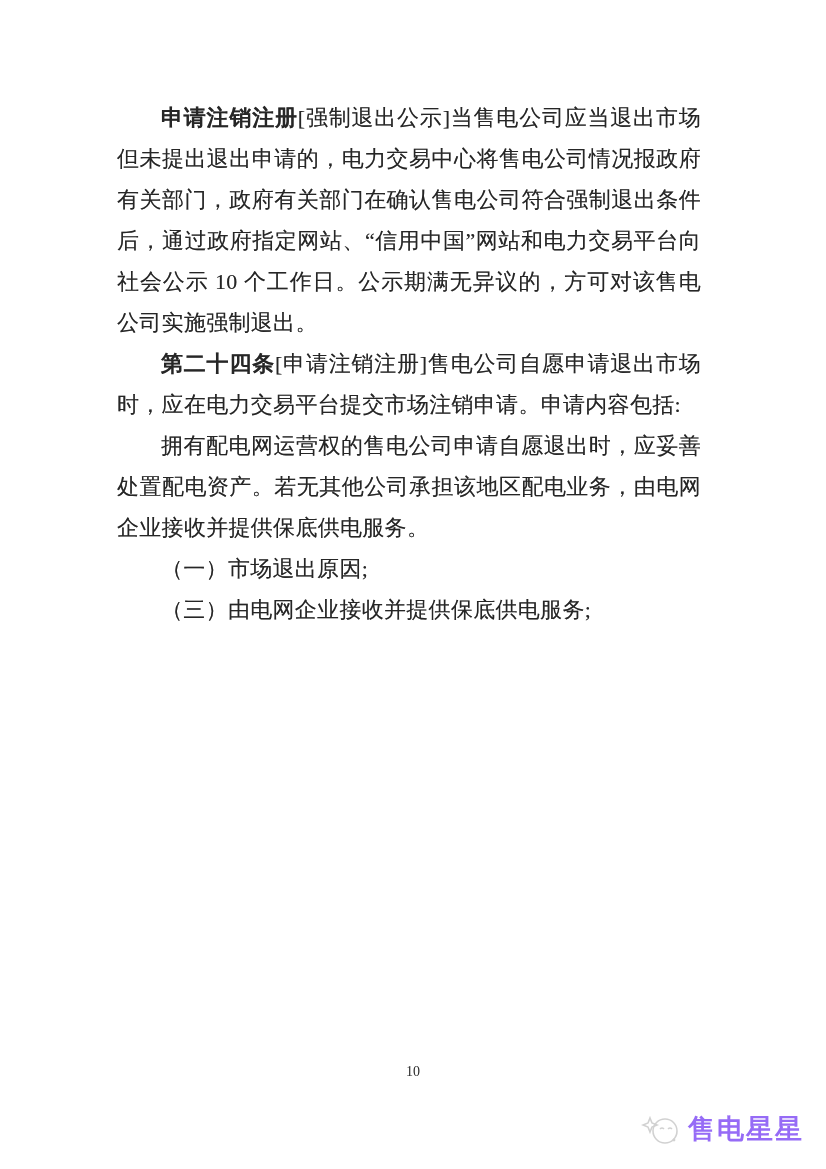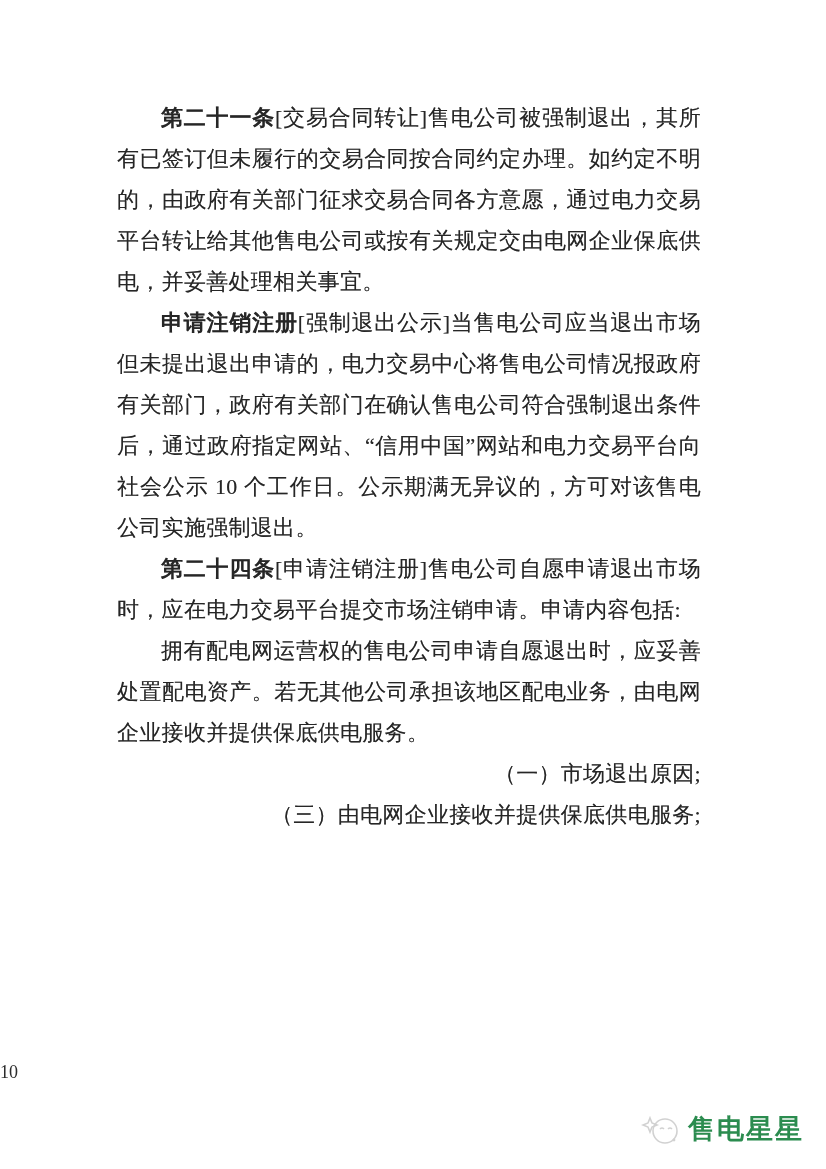--- a/index.html
+++ b/index.html
@@ -34,28 +34,29 @@
     text-align: justify;
     text-justify: inter-character;
     text-indent: 2em;
     letter-spacing: 0.3px;
     text-shadow: 0 0 0.5px rgba(40,40,40,0.45);
   }
   .para .lead {
     font-weight: bold;
   }
   .para.list-line {
-    text-align: right;
+    text-align: left;
   }
   .footer-pagenum {
     position: absolute;
     left: 0;
     top: 1063px;
     width: 100%;
-    font-size: 18px;
+    text-align: center;
+    font-size: 14px;
     line-height: 18px;
     color: #2b2b2b;
     font-family: "Liberation Serif", "DejaVu Serif", serif;
   }
   .watermark {
     position: absolute;
     right: 22px;
     top: 1110px;
     display: flex;
     align-items: center;
@@ -65,31 +66,30 @@
   .wm-logo {
     display: inline-block;
     width: 40px;
     height: 38px;
   }
   .wm-text {
     font-family: "Liberation Sans", "DejaVu Sans", sans-serif;
     font-size: 27px;
     font-weight: bold;
     letter-spacing: 2px;
-    color: #15803d;
+    color: #8b5cf6;
   }
 </style>
 </head>
 <body>
 
 <div class="page">
 
   <div class="text-block">
 
-    <p class="para"><b class="lead">第二十一条</b><span>[交易合同转让]售电公司被强制退出，其所有已签订但未履行的交易合同按合同约定办理。如约定不明的，由政府有关部门征求交易合同各方意愿，通过电力交易平台转让给其他售电公司或按有关规定交由电网企业保底供电，并妥善处理相关事宜。</span></p>
 
     <p class="para"><b class="lead">申请注销注册</b><span>[强制退出公示]当售电公司应当退出市场但未提出退出申请的，电力交易中心将售电公司情况报政府有关部门，政府有关部门在确认售电公司符合强制退出条件后，通过政府指定网站、“信用中国”网站和电力交易平台向社会公示 10 个工作日。公示期满无异议的，方可对该售电公司实施强制退出。</span></p>
 
 
     <p class="para"><b class="lead">第二十四条</b><span>[申请注销注册]售电公司自愿申请退出市场时，应在电力交易平台提交市场注销申请。申请内容包括:</span></p>
 
     <p class="para"><b class="lead"></b><span>拥有配电网运营权的售电公司申请自愿退出时，应妥善处置配电资产。若无其他公司承担该地区配电业务，由电网企业接收并提供保底供电服务。</span></p>
 
     <p class="para list-line">（一）市场退出原因;</p>
     <p class="para list-line">（三）由电网企业接收并提供保底供电服务;</p>

